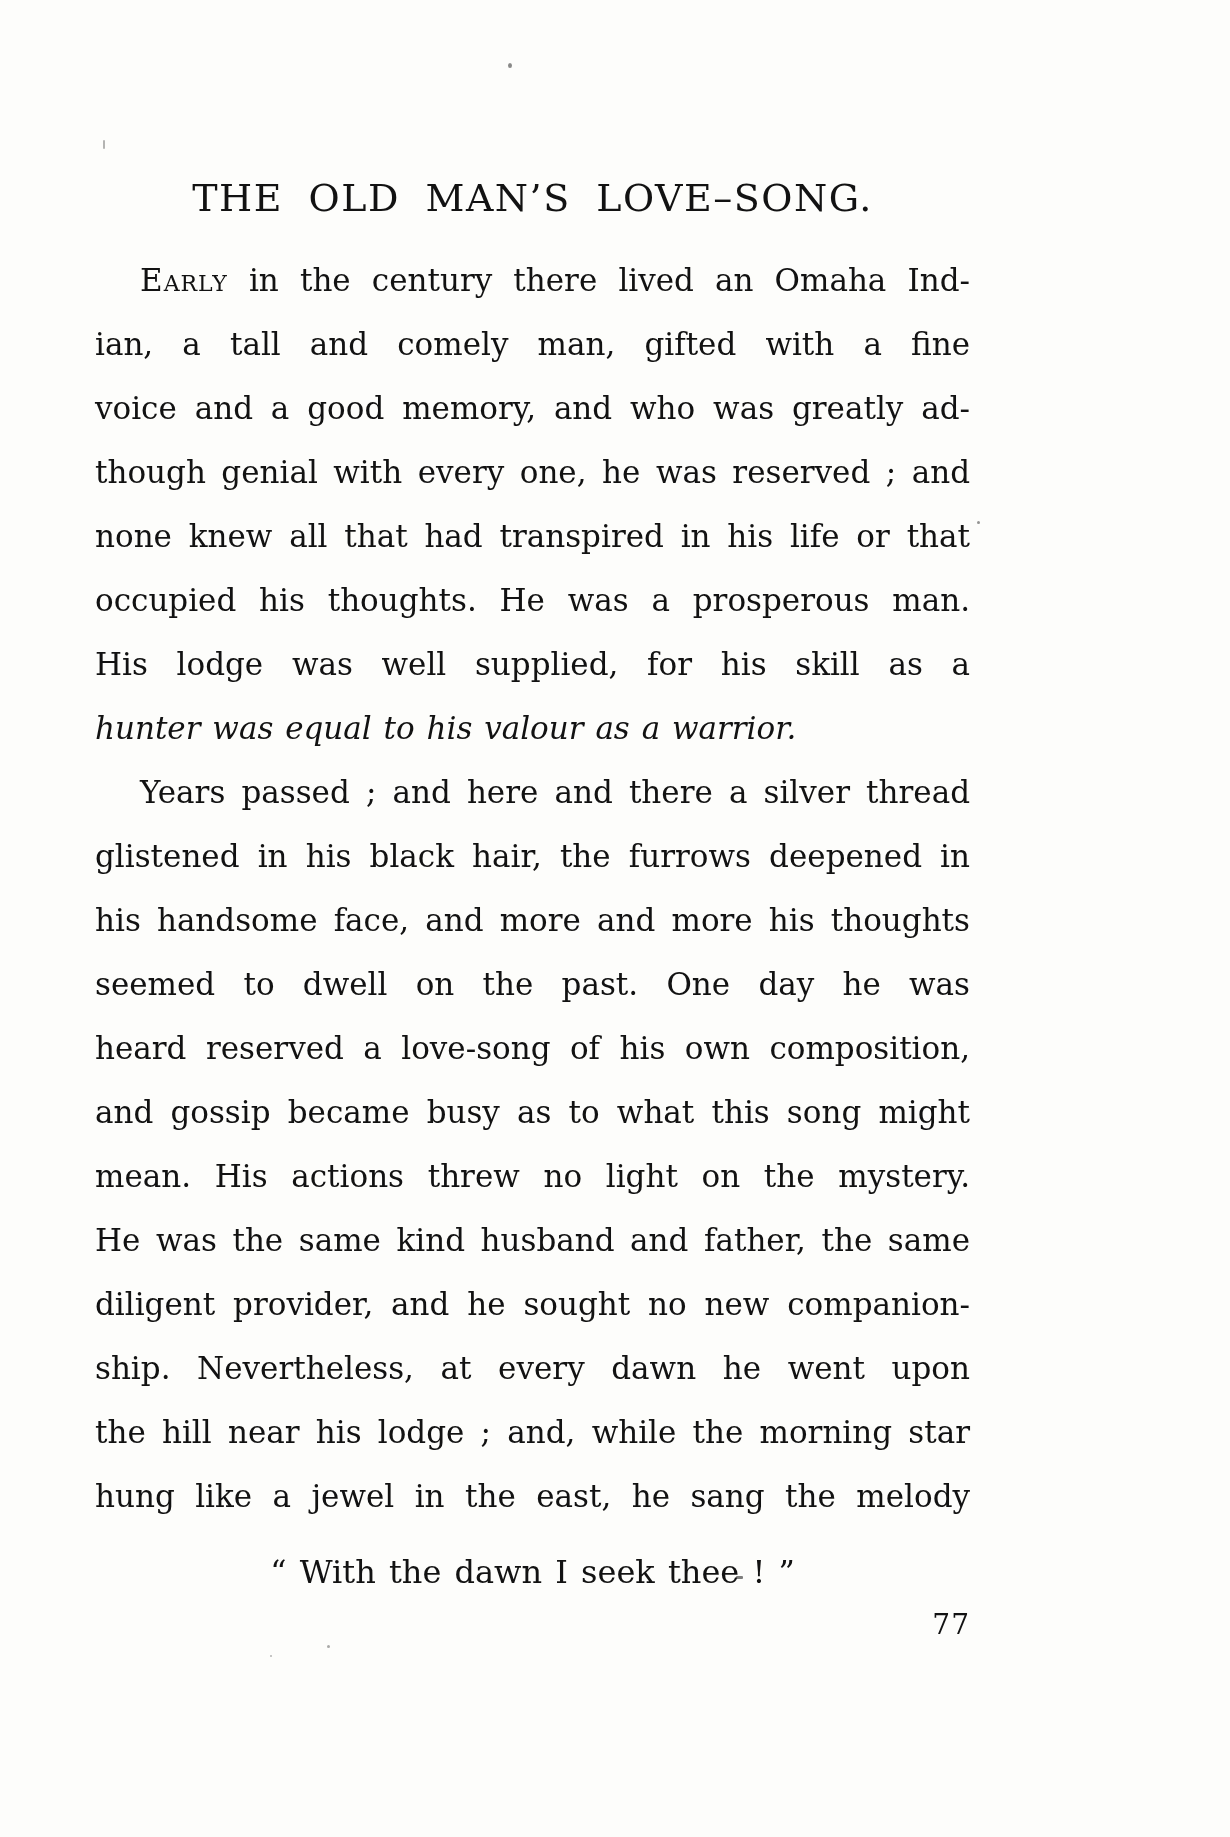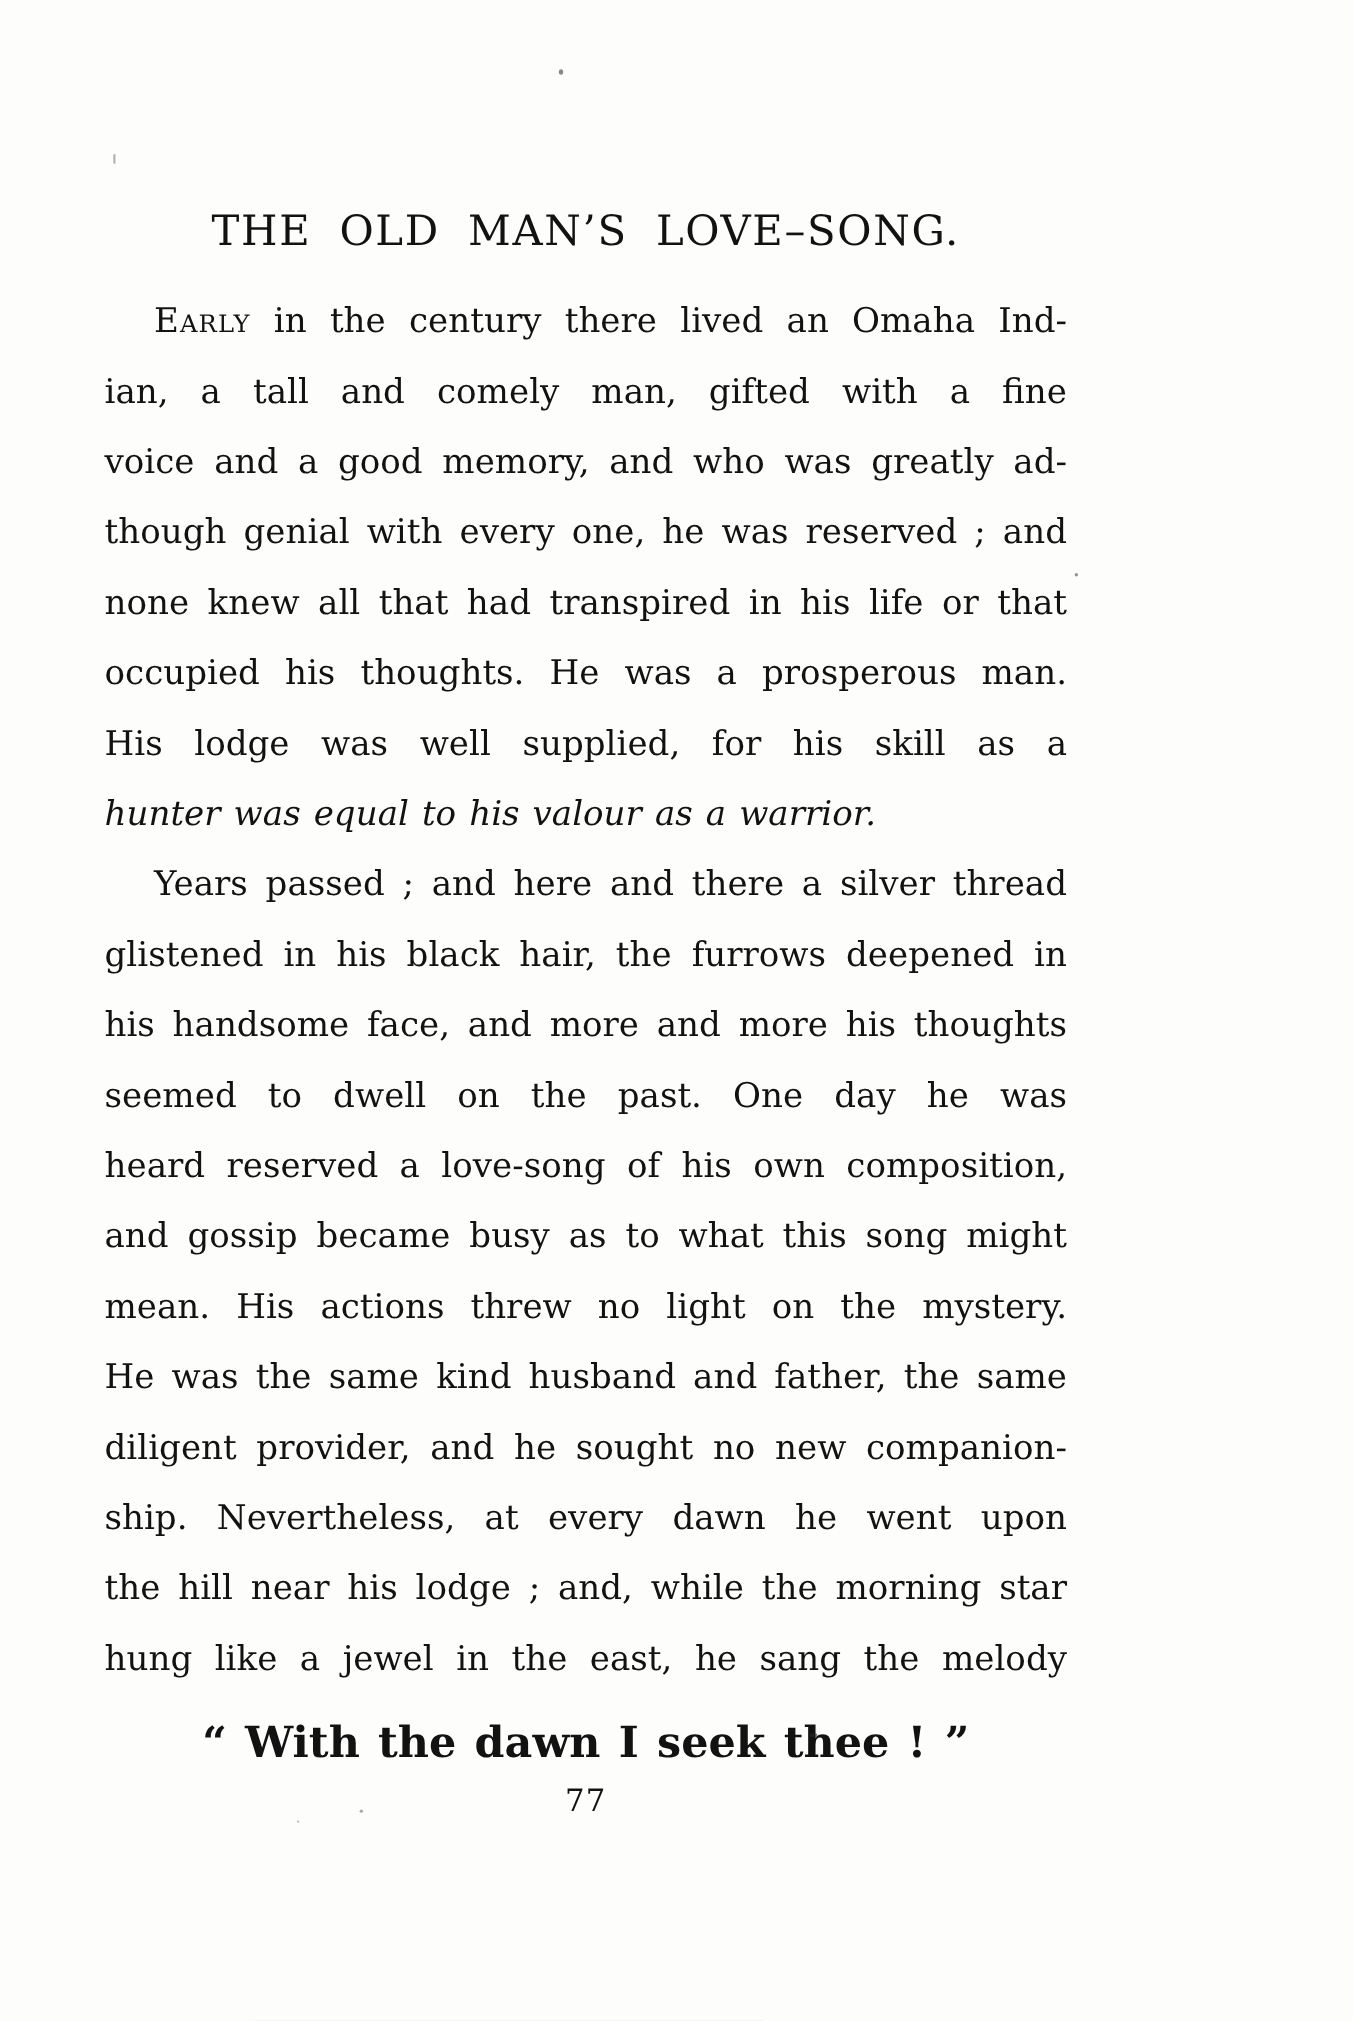--- a/index.html
+++ b/index.html
@@ -13,21 +13,21 @@
     height: 1837px;
     margin: 0 auto;
     background: #fdfdfb;
     color: #121212;
     font-family: "DejaVu Serif", "Liberation Serif", serif;
     overflow: hidden;
   }
   .column {
     position: absolute;
     left: 95px;
-    top: 12px;
+    top: 0;
     width: 875px;
   }
   .title {
     margin: 176px 0 0 0;
     font-size: 38px;
     font-weight: 400;
     line-height: 1.2;
     text-align: center;
     letter-spacing: 1.5px;
     word-spacing: 12px;
@@ -54,31 +54,31 @@
   }
   .indent {
     text-indent: 45px;
   }
   .lead {
     font-variant: small-caps;
     letter-spacing: 1px;
   }
   .quote {
     margin-top: 24px;
-    font-size: 39px;
-    font-weight: 700;
+    font-size: 32px;
+    font-weight: 400;
     line-height: 40px;
     text-align: center;
     word-spacing: 3px;
   }
   .folio {
     margin-top: 16px;
     font-size: 28px;
     line-height: 34px;
-    text-align: center;
+    text-align: right;
     letter-spacing: 1px;
   }
   .speck {
     position: absolute;
     background: #2a2a2a;
     border-radius: 50%;
   }
   .s1 { left: 508px; top: 63px;  width: 4px; height: 5px; opacity: .55; }
   .s2 { left: 103px; top: 140px; width: 2px; height: 9px; opacity: .35; border-radius: 1px; }
   .s3 { left: 977px; top: 521px; width: 3px; height: 3px; opacity: .5; }

